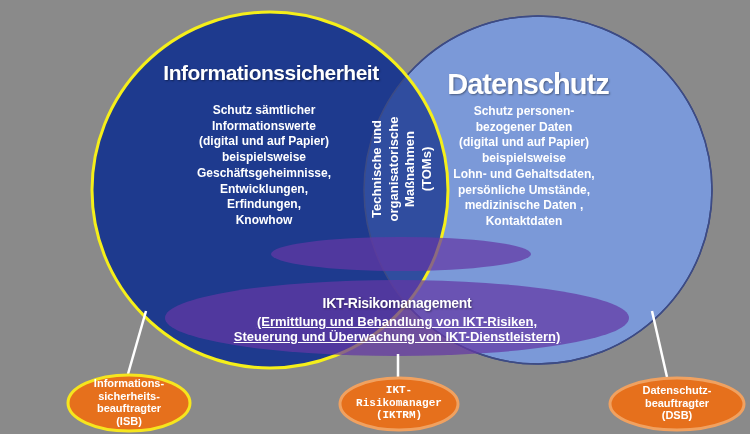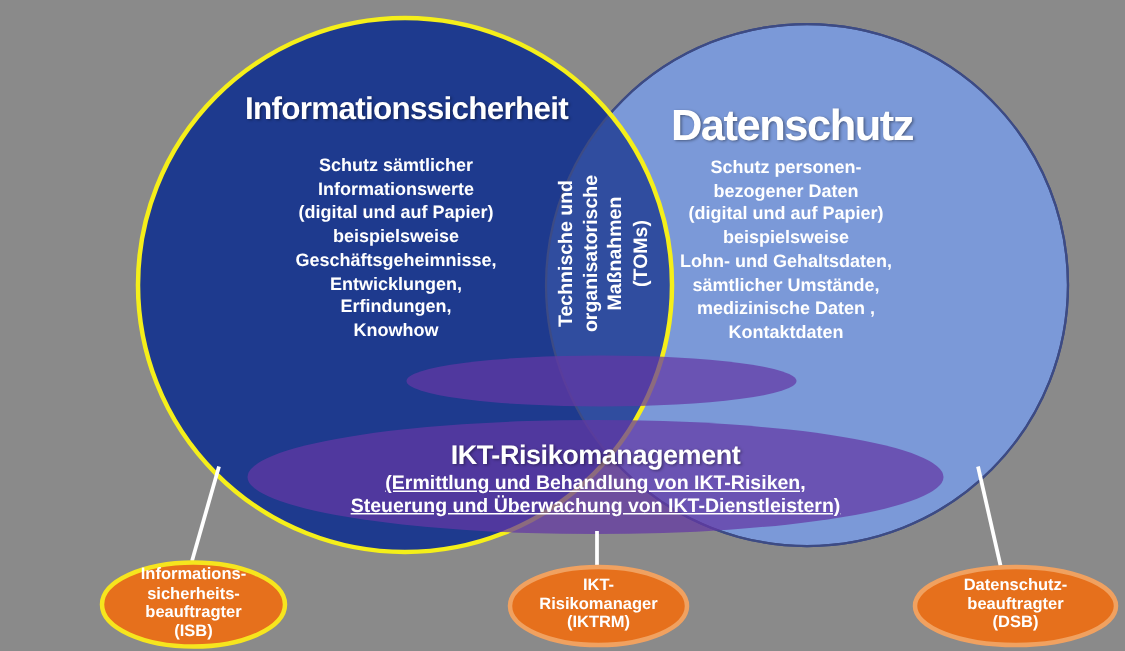--- a/index.html
+++ b/index.html
@@ -24,25 +24,25 @@
     font-size:12px;
   }
   .shadow { text-shadow:1px 1px 2px rgba(0,0,0,0.40); }
 
   .infosec-title   { left:271px; top:62px;  font-size:21px; letter-spacing:-0.5px; line-height:22px; }
   .infosec-body    { left:264px; top:103px; }
   .ds-title        { left:528px; top:72px;  font-size:29px; letter-spacing:-1px; line-height:24px; }
   .ds-body         { left:524px; top:104px; }
   .toms            { left:402px; top:169px; transform:translate(-50%,-50%) rotate(-90deg); line-height:16.5px; font-size:13px; }
   .cyber           { left:401px; top:241px; font-size:21px; line-height:23px; }
-  .ikt-title       { left:397px; top:292px; font-size:18px; letter-spacing:-0.3px; line-height:23px; }
+  .ikt-title       { left:397px; top:292px; font-size:14px; letter-spacing:-0.3px; line-height:23px; }
   .ikt-sub         { left:397px; top:315px; line-height:14.6px; font-size:13px;text-decoration:underline; }
   .role            { font-size:11px; line-height:12.5px; }
   .role-isb        { left:129px; top:377px; }
-  .role-iktrm      { left:399px; top:384px; }
+  .role-iktrm      { left:399px; top:384px;font-family:Liberation Mono, monospace; }
   .role-dsb        { left:677px; top:384px;text-align:center; }
 </style>
 </head>
 <body>
 
 <div class="stage">
 
   <svg width="750" height="434" viewBox="0 0 750 434">
     <defs>
       <clipPath id="clip-left">
@@ -80,21 +80,21 @@
 Entwicklungen,
 Erfindungen,
 Knowhow</div>
 
   <div class="t shadow ds-title">Datenschutz</div>
   <div class="t ds-body">Schutz personen-
 bezogener Daten
 (digital und auf Papier)
 beispielsweise
 Lohn- und Gehaltsdaten,
-sämtlicher Umstände,
+persönliche Umstände,
 medizinische Daten ,
 Kontaktdaten</div>
 
   <div class="t toms">Technische und
 organisatorische
 Maßnahmen
 (TOMs)</div>
 
 
   <div class="t shadow ikt-title">IKT-Risikomanagement</div>

